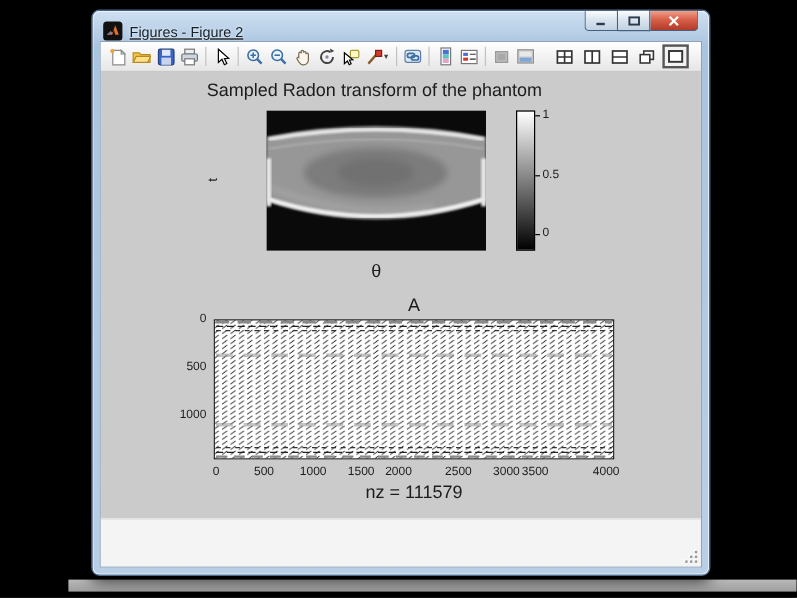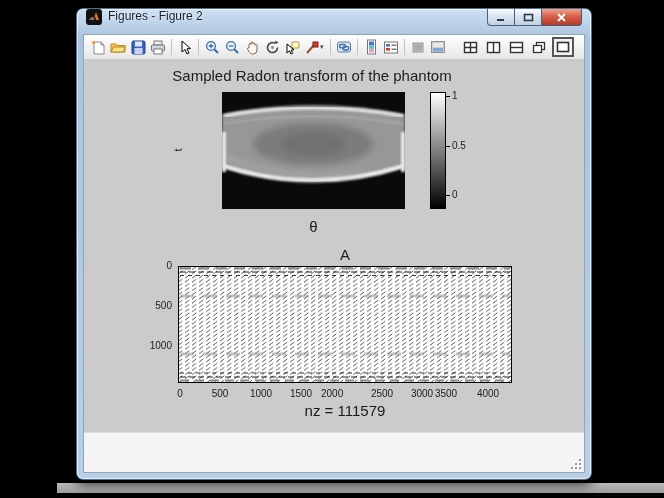--- a/index.html
+++ b/index.html
@@ -4,21 +4,21 @@
 <style>
   html,body{margin:0;padding:0;background:#000;}
   *{box-sizing:border-box;font-family:"Liberation Sans",sans-serif;}
   #stage{position:relative;width:664px;height:498px;background:#000;overflow:hidden;}
   .bottom-strip{position:absolute;left:57px;top:483px;width:607px;height:10px;background:linear-gradient(#b9b9b9,#9e9e9e);}
   
   .win{position:absolute;left:76px;top:8px;width:516px;height:472px;border-radius:7px;
        background:linear-gradient(#cfe0f2,#a9c4df 30px,#b9cfe6);
        border:1px solid #4e6f92;
        box-shadow:inset 0 0 0 1px rgba(255,255,255,.65), 0 4px 12px rgba(0,0,0,.75);}
-  .titlebar{height:25px;display:flex;align-items:flex-start;padding-left:9px;gap:6px;}
+  .titlebar{height:25px;display:flex;align-items:flex-end;padding-left:9px;gap:6px;text-decoration:underline;}
   .title-text{font-size:12px;color:#15202b;text-shadow:0 0 3px rgba(255,255,255,.9);}
   .mat-icon{width:16px;height:16px;border-radius:3px;background:#111;display:flex;align-items:center;justify-content:center;flex:0 0 auto;}
   .winbtns{position:absolute;top:0;right:9px;display:flex;}
   .wbtn{height:17px;border:1px solid #45617f;border-top:none;display:flex;align-items:center;justify-content:center;
         background:linear-gradient(#fbfdfe,#dbe5ef 45%,#c2d2e2);}
   .wbtn.min{width:28px;border-radius:0 0 0 4px;}
   .wbtn.max{width:27px;border-left:none;}
   .wbtn.close{width:40px;border-left:none;border-radius:0 0 4px 0;
         background:linear-gradient(#f0a28e,#d9604a 45%,#b83а26);
         background:linear-gradient(#f0a28e,#d9604a 45%,#b33a26);}
@@ -294,21 +294,21 @@
         <div class="tick" style="left:52px;top:280px;width:36px;text-align:right;">1000</div>
 
         <div class="tick" style="left:76px;top:328px;width:40px;text-align:center;">0</div>
         <div class="tick" style="left:116px;top:328px;width:40px;text-align:center;">500</div>
         <div class="tick" style="left:157px;top:328px;width:40px;text-align:center;">1000</div>
         <div class="tick" style="left:197px;top:328px;width:40px;text-align:center;">1500</div>
         <div class="tick" style="left:237px;top:328px;width:40px;">2000</div>
         <div class="tick" style="left:278px;top:328px;width:40px;text-align:center;">2500</div>
         <div class="tick" style="left:318px;top:328px;width:40px;text-align:center;">3000</div>
         <div class="tick" style="left:342px;top:328px;width:40px;text-align:center;">3500</div>
-        <div class="tick" style="left:384px;top:328px;width:40px;text-align:center;">4000</div>
+        <div class="tick" style="left:410px;top:328px;width:40px;text-align:left;">4000</div>
 
         <div class="fig-title" style="left:94px;top:342px;width:334px;">nz = 111579</div>
       </div>
 
       <div class="statusbar">
         <div class="grip">
           <i style="right:0;bottom:0;position:absolute;"></i>
           <i style="right:4px;bottom:0;position:absolute;"></i>
           <i style="right:8px;bottom:0;position:absolute;"></i>
           <i style="right:0;bottom:4px;position:absolute;"></i>

